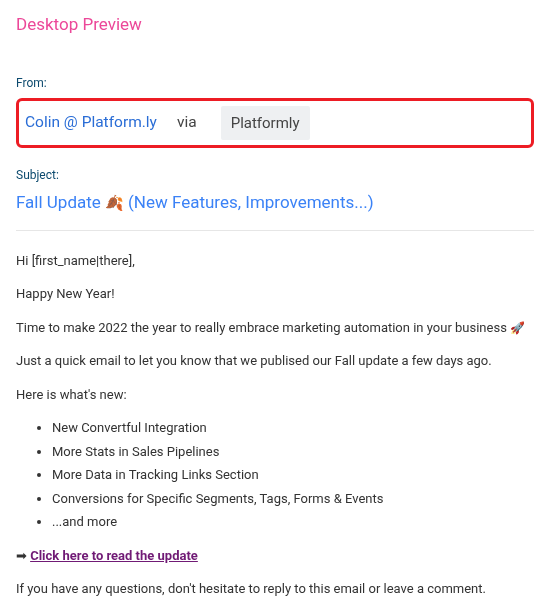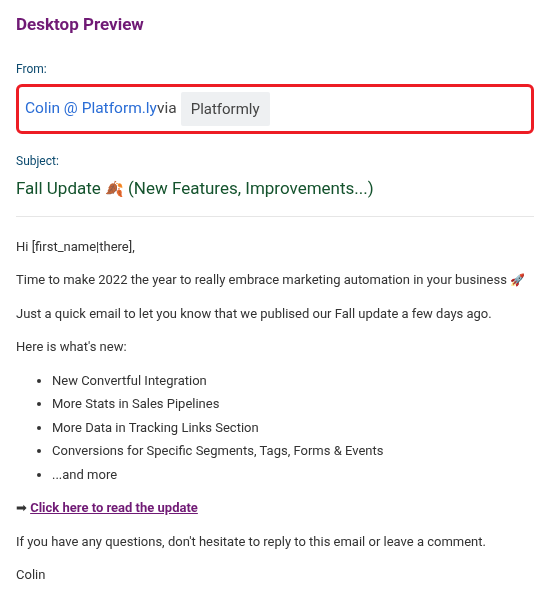--- a/index.html
+++ b/index.html
@@ -6,53 +6,53 @@
   body {
     font-family: -apple-system, BlinkMacSystemFont, "Segoe UI", Roboto, Arial, sans-serif;
     background: #ffffff;
     color: #333;
     width: 550px;
     padding: 12px 16px 20px 16px;
     font-size: 13px;
     line-height: 1.5;
   }
   .title {
-    color: #701a75;
+    color: #ec4899;
     font-size: 17px;
-    font-weight: 700;
-    margin-bottom: 22px;
+    font-weight: 400;
+    margin-bottom: 36px;
   }
   .meta-label {
     color: #0c4a6e;
     font-size: 12px;
     margin-bottom: 6px;
   }
   .from-box {
     border: 3px solid #ed1c24;
     border-radius: 6px;
     padding: 5px 6px;
     display: flex;
     align-items: center;
-    gap: 0;
+    gap: 20px;
     margin-bottom: 18px;
     font-size: 15.5px;
   }
   .from-name { color: #2a6dd6; }
   .from-email { color: #444; }
   .badge {
     background: #eef0f2;
     color: #444;
     padding: 6px 10px;
     border-radius: 2px;
     font-size: 15px;
     margin-left: 4px;
     text-align: right;
   }
   .subject-line {
-    color: #14532d;
+    color: #3b82f6;
     font-size: 17px;
     margin-bottom: 14px;
   }
   .emoji { font-size: 15px; }
   hr.divider {
     border: none;
     border-top: 1px solid #e6e6e6;
     margin-bottom: 20px;
   }
   .body p { margin-bottom: 14px; color: #333; font-size: 13px; }
@@ -85,20 +85,21 @@
 <div class="meta-label">Subject:</div>
 
 <div class="subject-line">
   <span>Fall Update </span><span class="emoji">🍂</span><span> (New Features, Improvements...)</span>
 </div>
 
 <hr class="divider">
 
 <div class="body">
   <p>Hi [first_name|there],</p>
+  <p>Happy New Year!</p>
   <p>
     <span>Time to make 2022 the year to really embrace marketing automation in your business </span><span class="rocket">🚀</span>
   </p>
   <p>Just a quick email to let you know that we publised our Fall update a few days ago.</p>
   <p>Here is what's new:</p>
   <ul>
     <li>New Convertful Integration</li>
     <li>More Stats in Sales Pipelines</li>
     <li>More Data in Tracking Links Section</li>
     <li>Conversions for Specific Segments, Tags, Forms &amp; Events</li>

